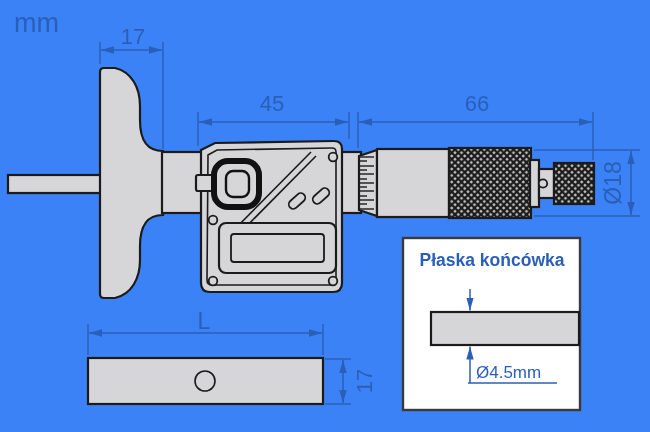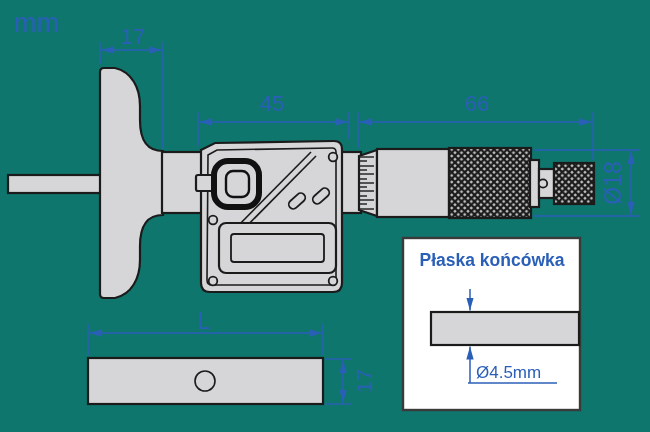--- a/index.html
+++ b/index.html
@@ -1,16 +1,16 @@
 <!DOCTYPE html>
 <html style="--dimension_blue: #2a5fb8; --outline_black: #1b1b1b; --metal_gray: #d6d6d8;"><head>
 <meta charset="utf-8">
 <style>
   html,body{margin:0;padding:0;background:#ffffff;}
-  .stage{position:relative;width:650px;height:432px;background:#0f766e;overflow:hidden;
+  .stage{position:relative;width:650px;height:432px;background:#3b82f6;overflow:hidden;
          font-family:"Liberation Sans",sans-serif;}
   svg text{font-family:"Liberation Sans",sans-serif;}
   .metal{fill:var(--metal_gray);stroke:var(--outline_black);stroke-width:2.2;}
   .metal-thin{fill:var(--metal_gray);stroke:var(--outline_black);stroke-width:1.8;}
   .outline-only{fill:none;stroke:var(--outline_black);stroke-width:1.6;}
   .tick{stroke:var(--outline_black);stroke-width:1.4;}
   .ext-line{stroke:var(--dimension_blue);stroke-width:1.4;fill:none;}
   .dim-line{stroke:var(--dimension_blue);stroke-width:1.5;fill:none;}
   .dim-text{fill:var(--dimension_blue);font-size:22px;}
   .dim-text-lg{fill:var(--dimension_blue);font-size:23px;}

